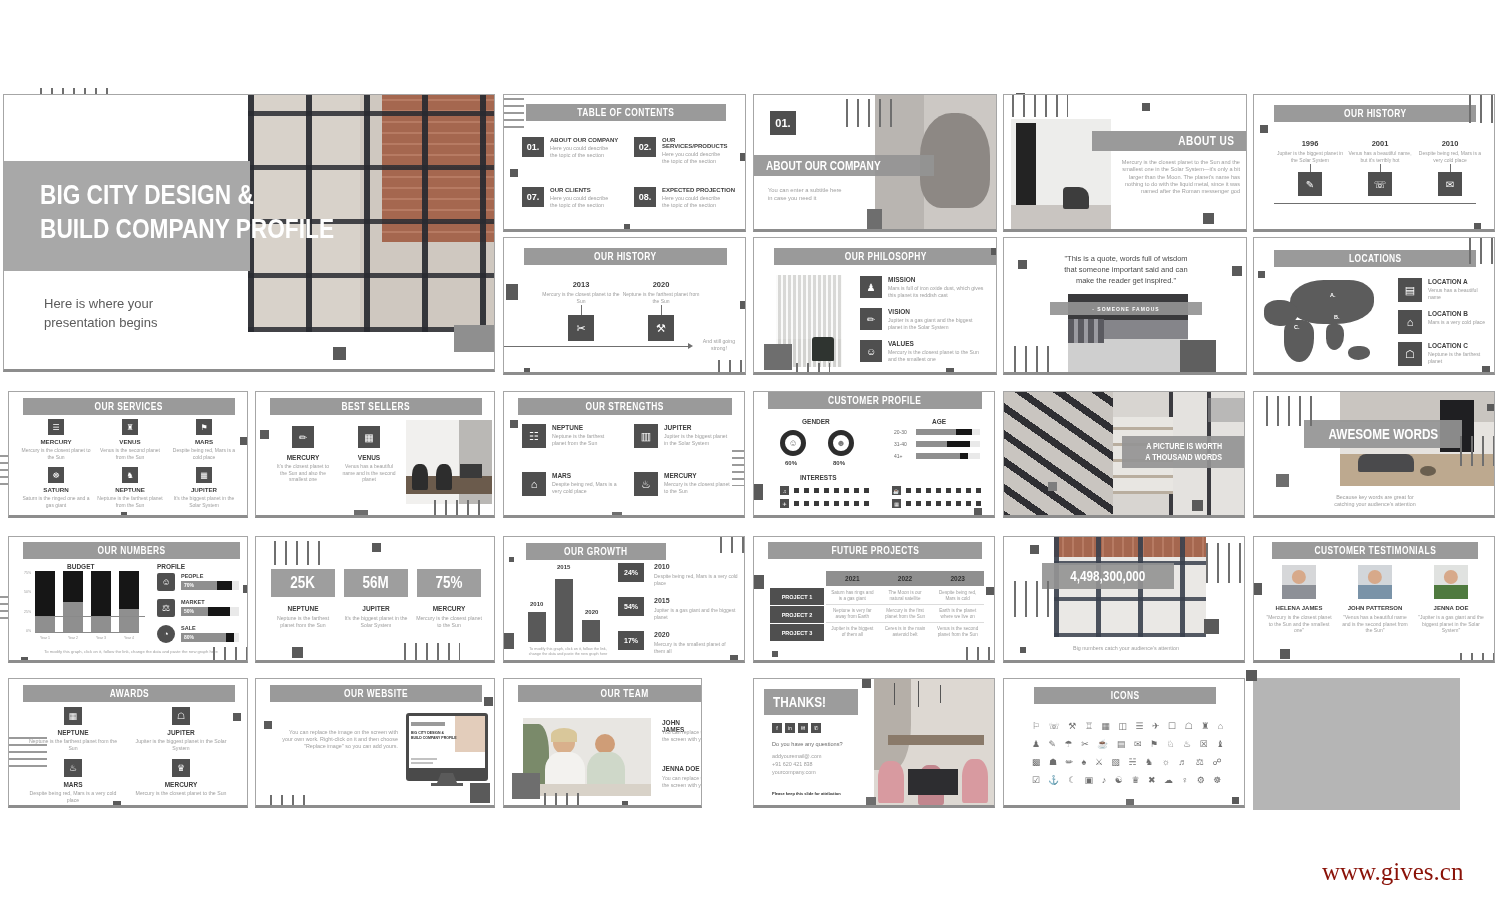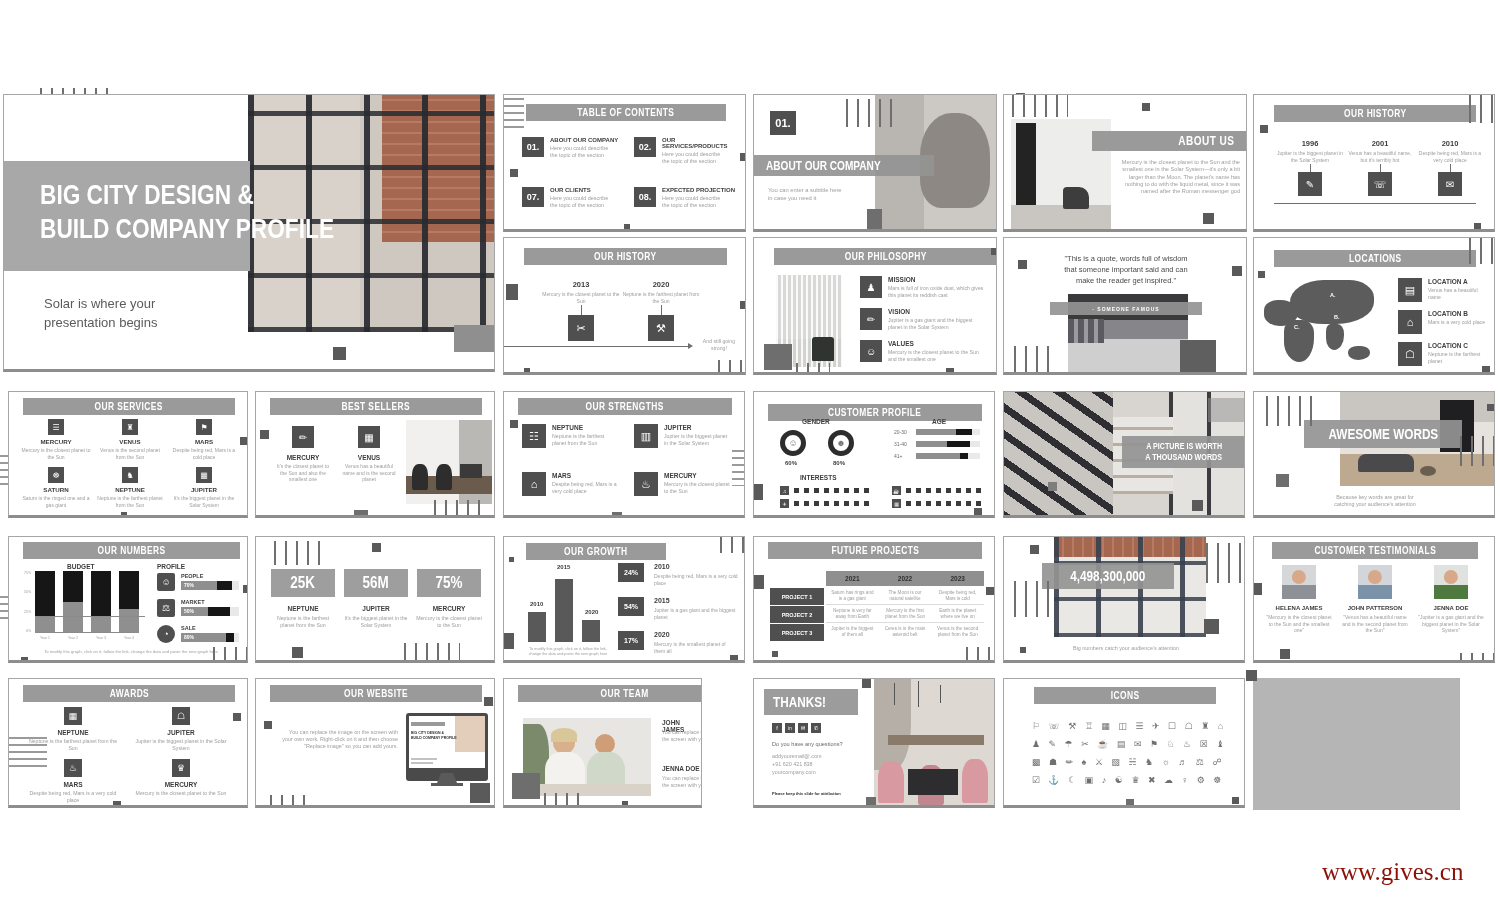--- a/index.html
+++ b/index.html
@@ -39,21 +39,21 @@
   <div class="photo" style="left:244px;top:0;width:248px;height:237px;background:linear-gradient(90deg,#d8d2ca 0 45%,#cfc8c0 45%)">
     <div style="position:absolute;right:0;top:0;width:46%;height:62%;background:repeating-linear-gradient(0deg,#a5674f 0 9px,#b77b63 9px 11px)"></div>
     <div style="position:absolute;inset:0;background:repeating-linear-gradient(90deg,rgba(40,42,48,.92) 0 6px,transparent 6px 58px),repeating-linear-gradient(0deg,rgba(40,42,48,.85) 0 5px,transparent 5px 54px)"></div>
   </div>
   <div class="grayband" style="left:0;top:66px;width:246px;height:110px;background:#a8a8a8"></div>
   <div style="position:absolute;left:36px;top:84px;color:#fff;font-weight:700;font-size:27px;line-height:1.25">
     <span class="cxl">BIG CITY DESIGN &amp;</span><br>
     <span class="cxl">BUILD COMPANY PROFILE</span>
   </div>
   <div style="position:absolute;left:40px;top:200px;color:#5b5b5b;font-size:13px;line-height:1.45">
-    <span>Solar is where your</span><br><span>presentation begins</span>
+    <span>Here is where your</span><br><span>presentation begins</span>
   </div>
   <div class="sq" style="left:329px;top:252px;width:13px;height:13px"></div>
   <div class="sq" style="left:450px;top:230px;width:44px;height:27px;background:#8f8f8f"></div>
 </div>
 
 <div class="slide" style="left:503px;top:94px;width:243px;height:138px">
   <div class="hl" style="left:0;top:3px;width:20px;height:32px"></div>
   <div class="banner" style="left:22px;top:9px;width:200px">
       <span class="cx">TABLE OF CONTENTS</span>
     </div>
@@ -414,21 +414,21 @@
     <div>
         <div class="lbl" style="font-size:6.5px">MERCURY</div>
       <div class="ds" style="font-size:5.2px;width:66px;margin-top:2px">Mercury is the closest planet to the Sun</div>
       </div>
   </div>
   <div class="hl" style="left:228px;top:58px;width:14px;height:36px"></div>
   <div class="sq" style="left:108px;top:120px;width:10px;height:6px;background:#6e6e6e"></div>
 </div>
 
 <div class="slide" style="left:753px;top:391px;width:242px;height:127px">
-  <div class="banner" style="left:14px;top:12px;width:214px">
+  <div class="banner" style="left:14px;top:0;width:214px">
       <span class="cx">CUSTOMER PROFILE</span>
     </div>
   <div class="lbl" style="position:absolute;left:48px;top:26px;font-size:6.5px">GENDER</div>
   <div class="donut" style="position:absolute;left:26px;top:38px">
       <span>☺</span>
     </div>
   <div class="donut" style="position:absolute;left:74px;top:38px">
       <span>☻</span>
     </div>
   <div class="lbl" style="position:absolute;left:31px;top:68px;font-size:6px">60%</div>

